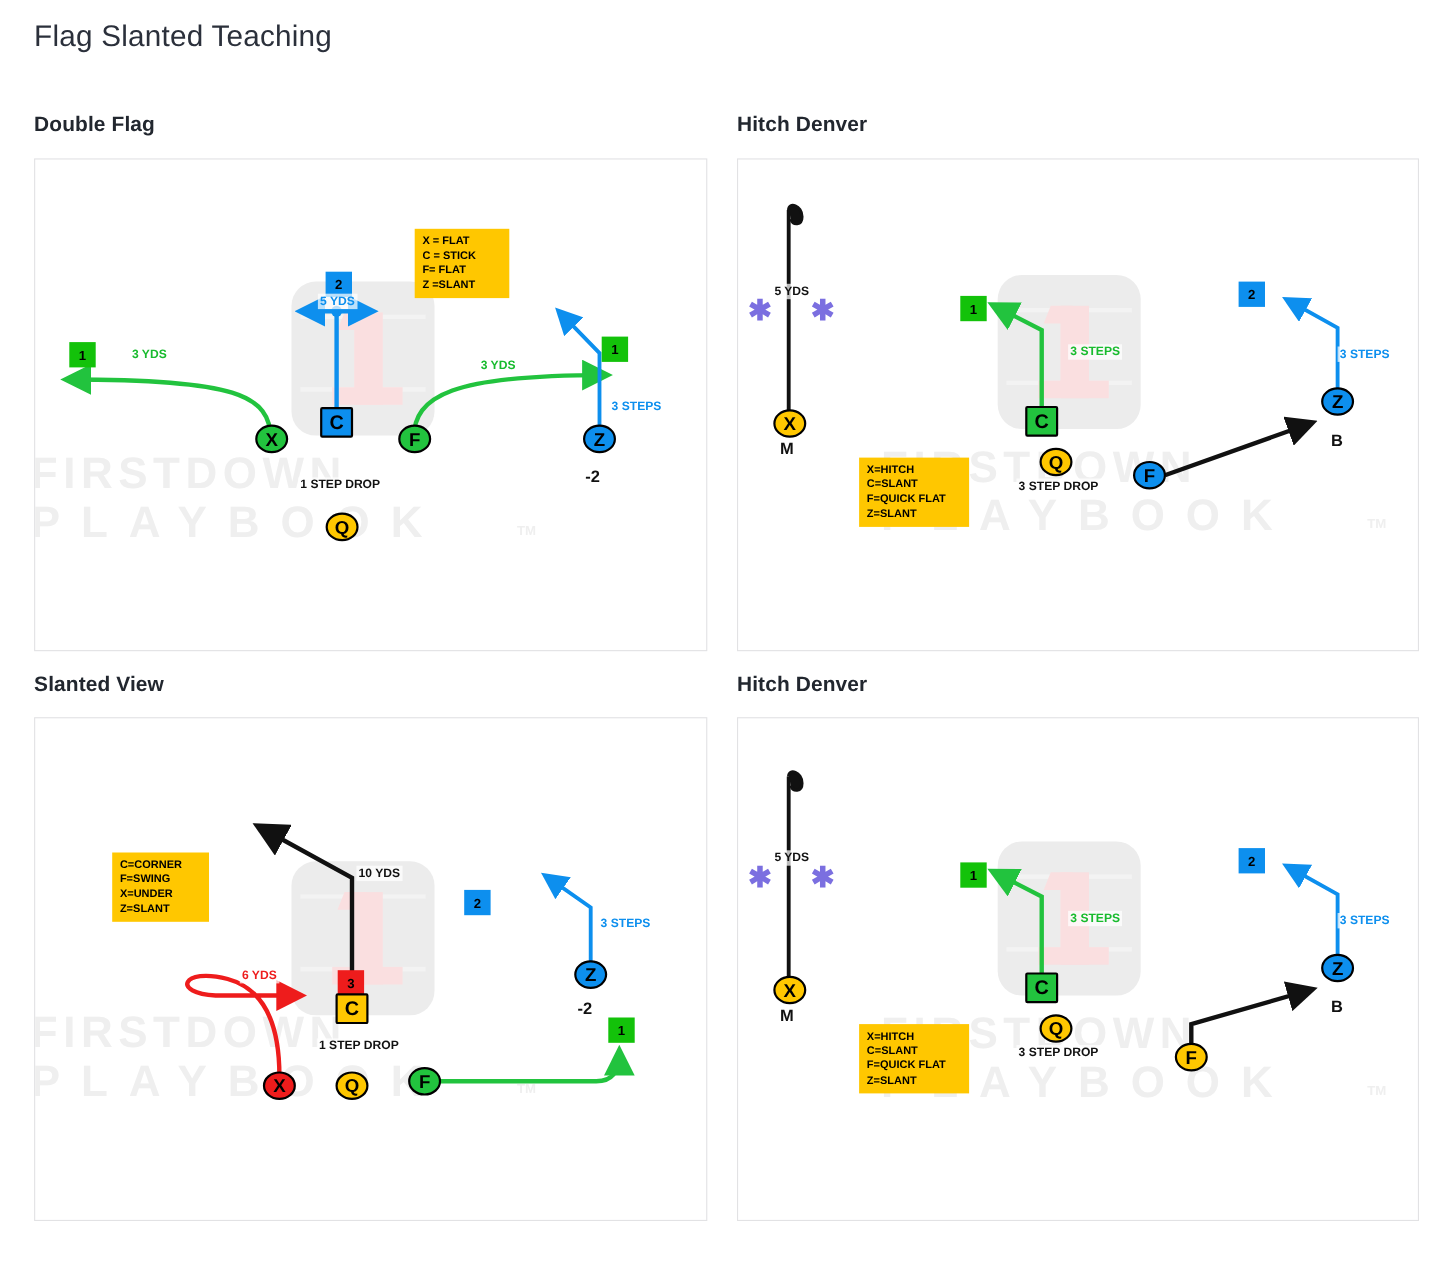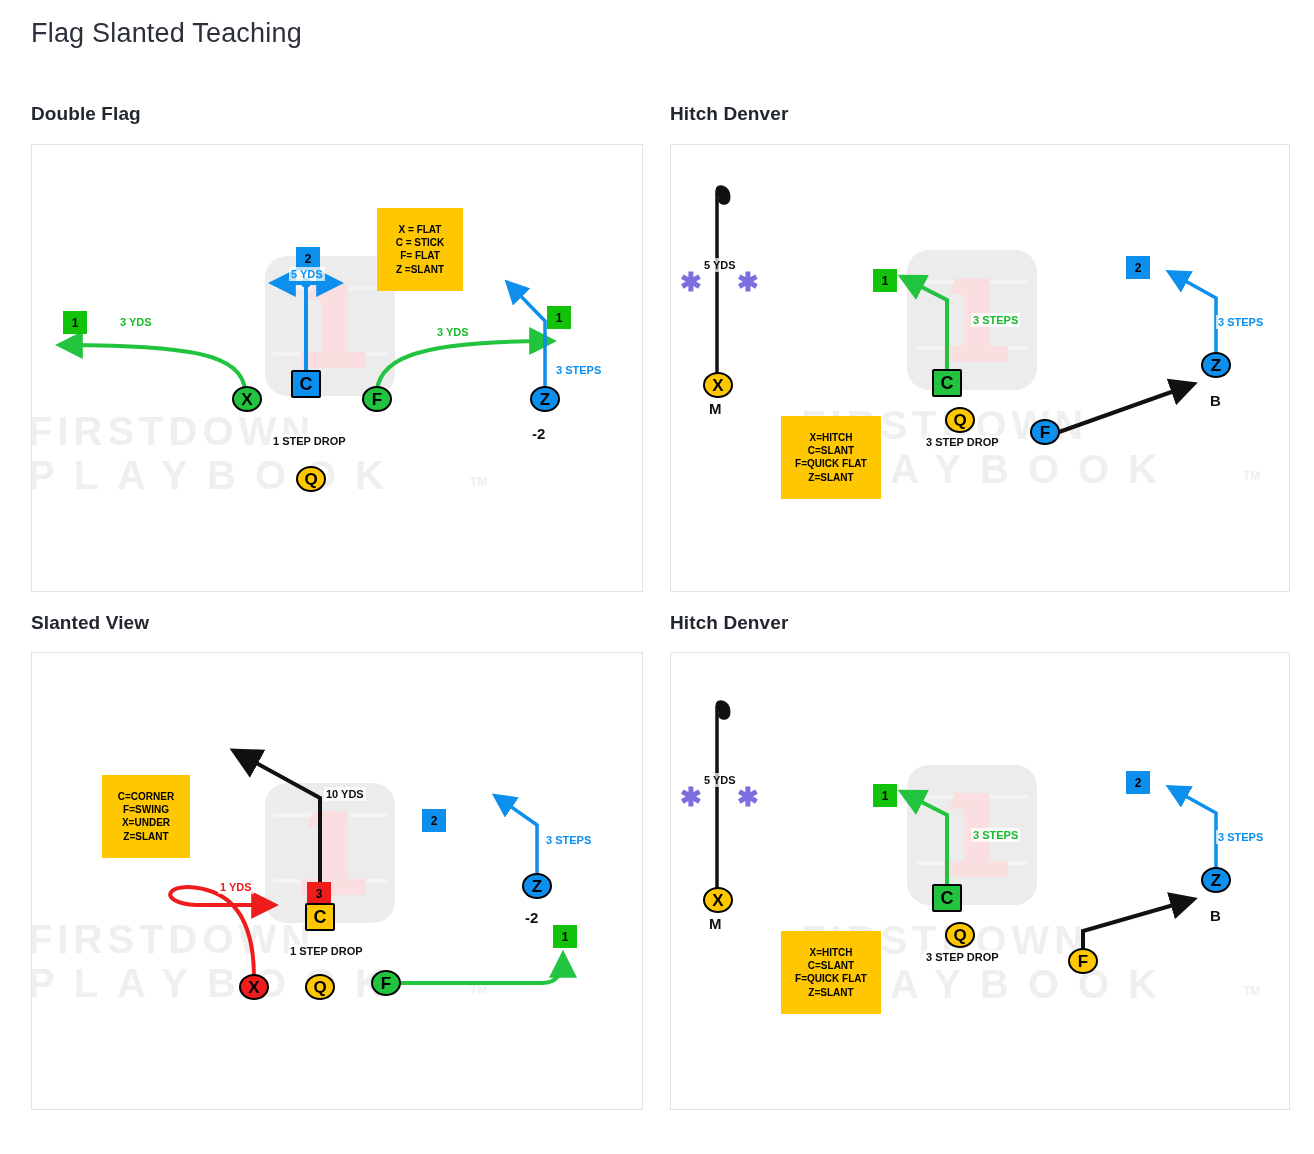--- a/index.html
+++ b/index.html
@@ -100,22 +100,21 @@
   .lab.red{color:#ee1c1c;}
   .lab.big{font-size:15px;}
 
   
   .legend{
     position:absolute;
     background:#ffc700;
     color:#000;
     font-size:10px;font-weight:700;
     line-height:1.32;
-    text-align:center;
-    padding:15px 7px;
+    padding:5px 7px;
     white-space:pre;
   }
   
   .ast{
     position:absolute;
     color:#7b6fe0;
     font-size:26px;
     font-weight:700;
     line-height:1;
   }
@@ -303,21 +302,21 @@
     <div class="chip blue" style="left:390px;top:156px;">2</div>
     <div class="chip green" style="left:521px;top:272px;">1</div>
 
     <div class="pl circ c-red" style="left:207px;top:321px;">X</div>
     <div class="pl sq c-yellow" style="left:273px;top:250px;">C</div>
     <div class="pl circ c-yellow" style="left:273px;top:321px;">Q</div>
     <div class="pl circ c-green" style="left:339px;top:317px;">F</div>
     <div class="pl circ c-blue" style="left:490px;top:220px;">Z</div>
 
     <div class="lab black" style="left:292px;top:134px;">10 YDS</div>
-    <div class="lab red" style="left:186px;top:227px;">1 YDS</div>
+    <div class="lab red" style="left:186px;top:227px;">6 YDS</div>
     <div class="lab black" style="left:256px;top:291px;">1 STEP DROP</div>
     <div class="lab blue" style="left:512px;top:180px;">3 STEPS</div>
     <div class="lab black big" style="left:491px;top:256px;">-2</div>
 
     <div class="legend" style="left:70px;top:122px;width:74px;">C=CORNER
 F=SWING
 X=UNDER
 Z=SLANT</div>
   </div>
 </div>

